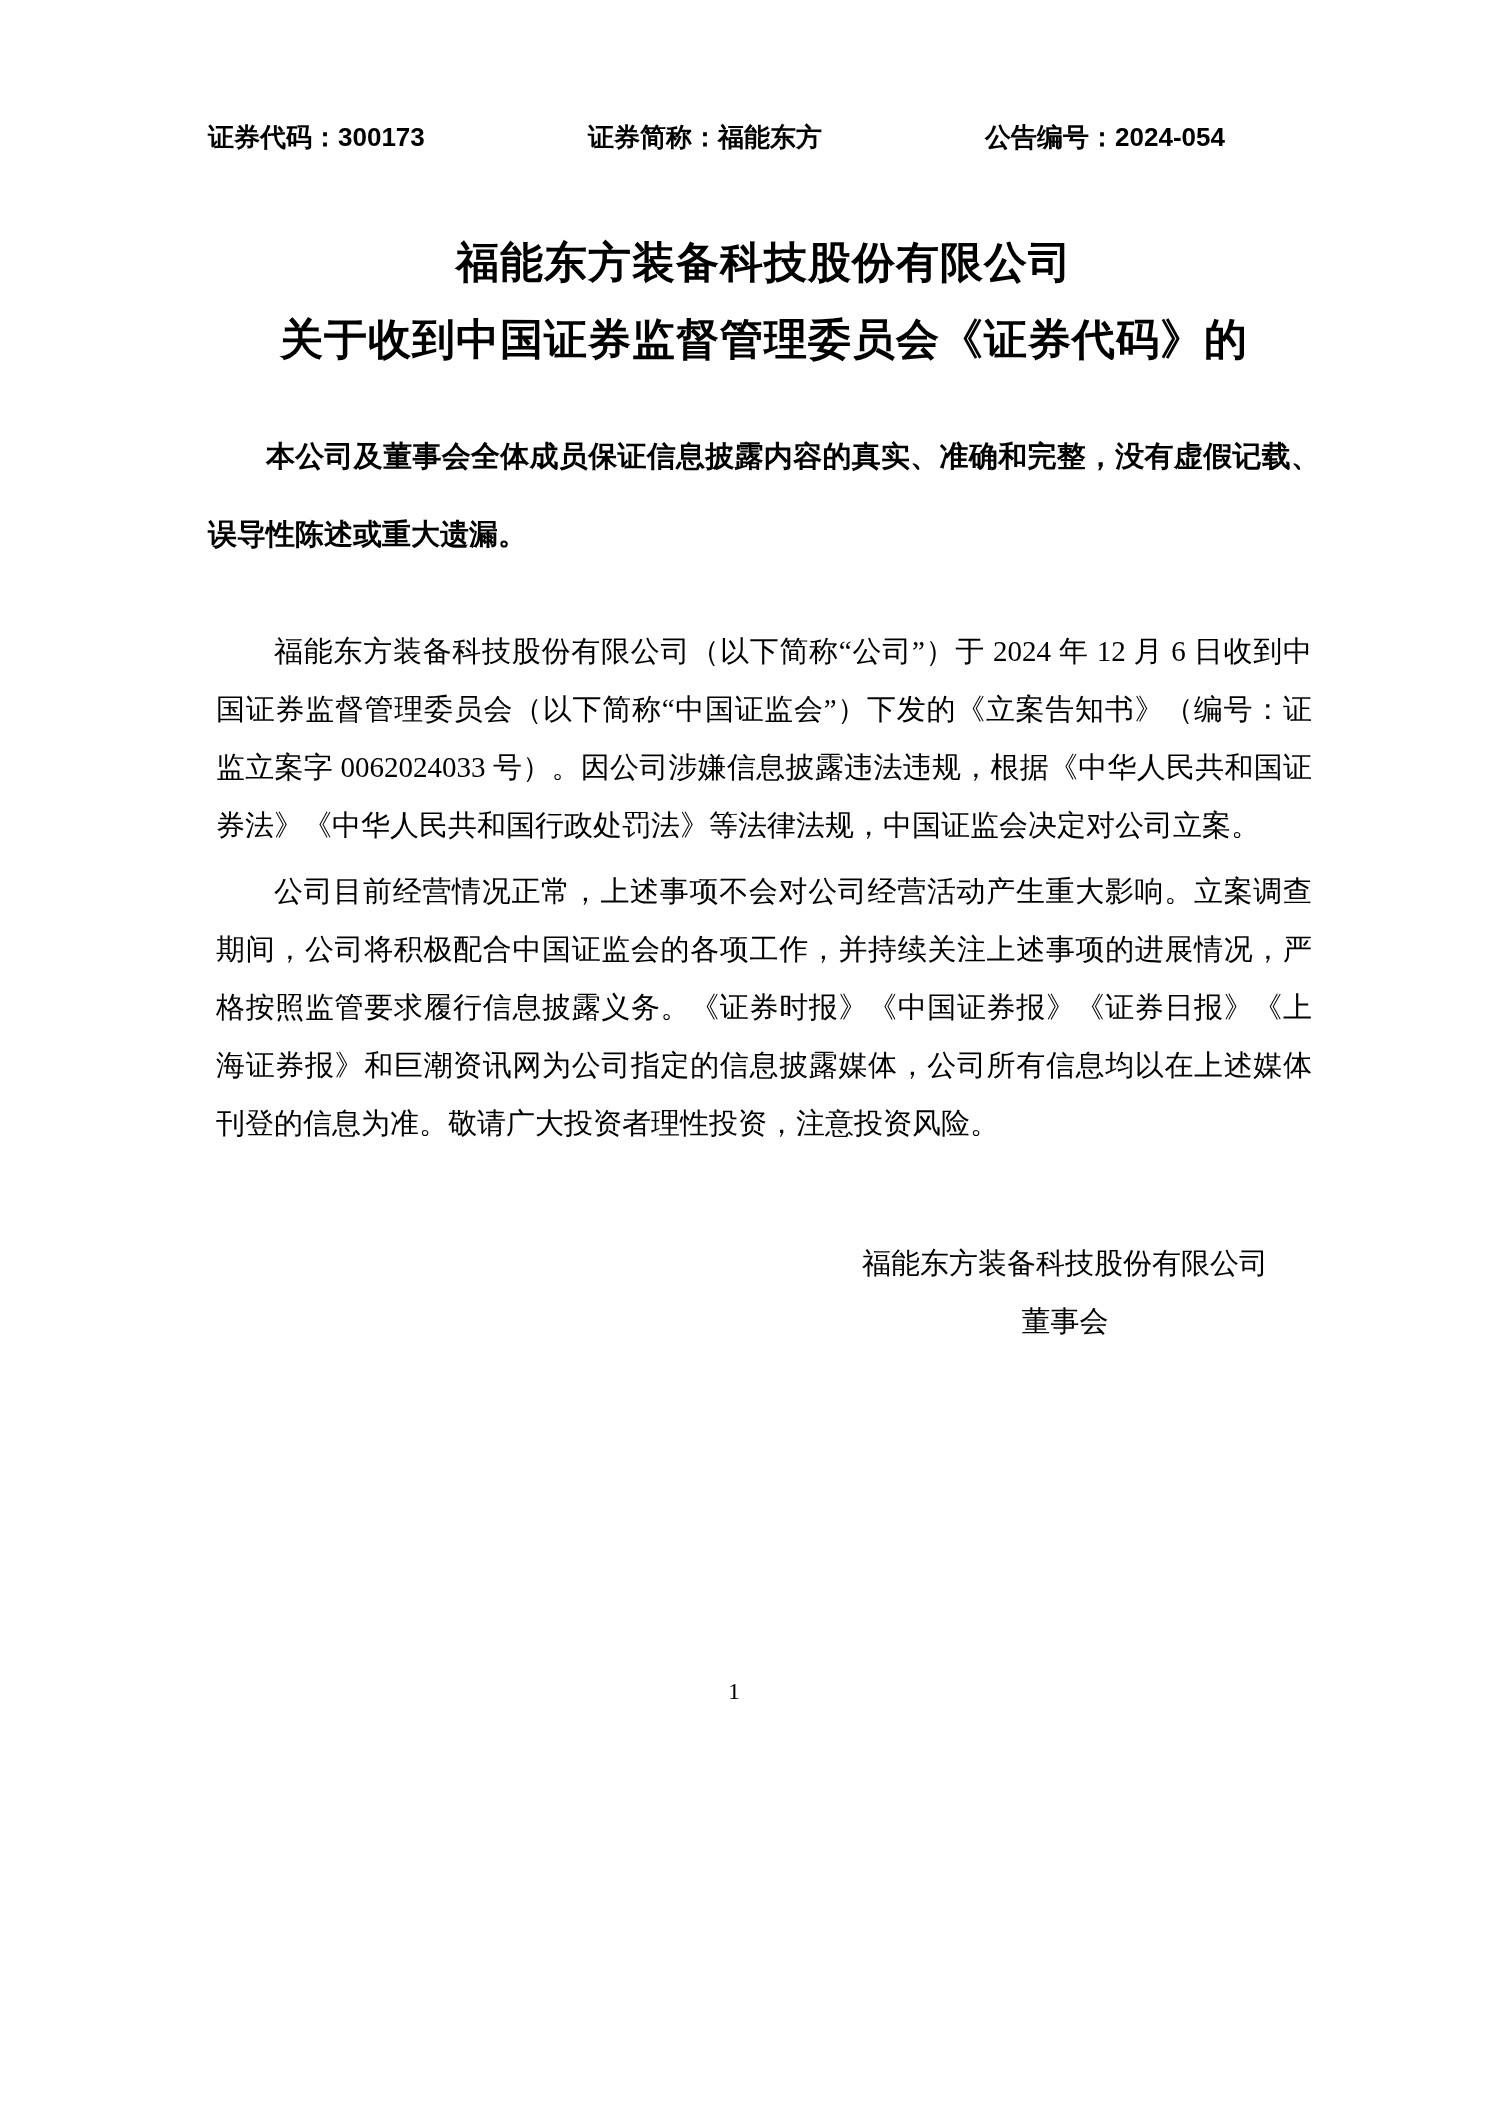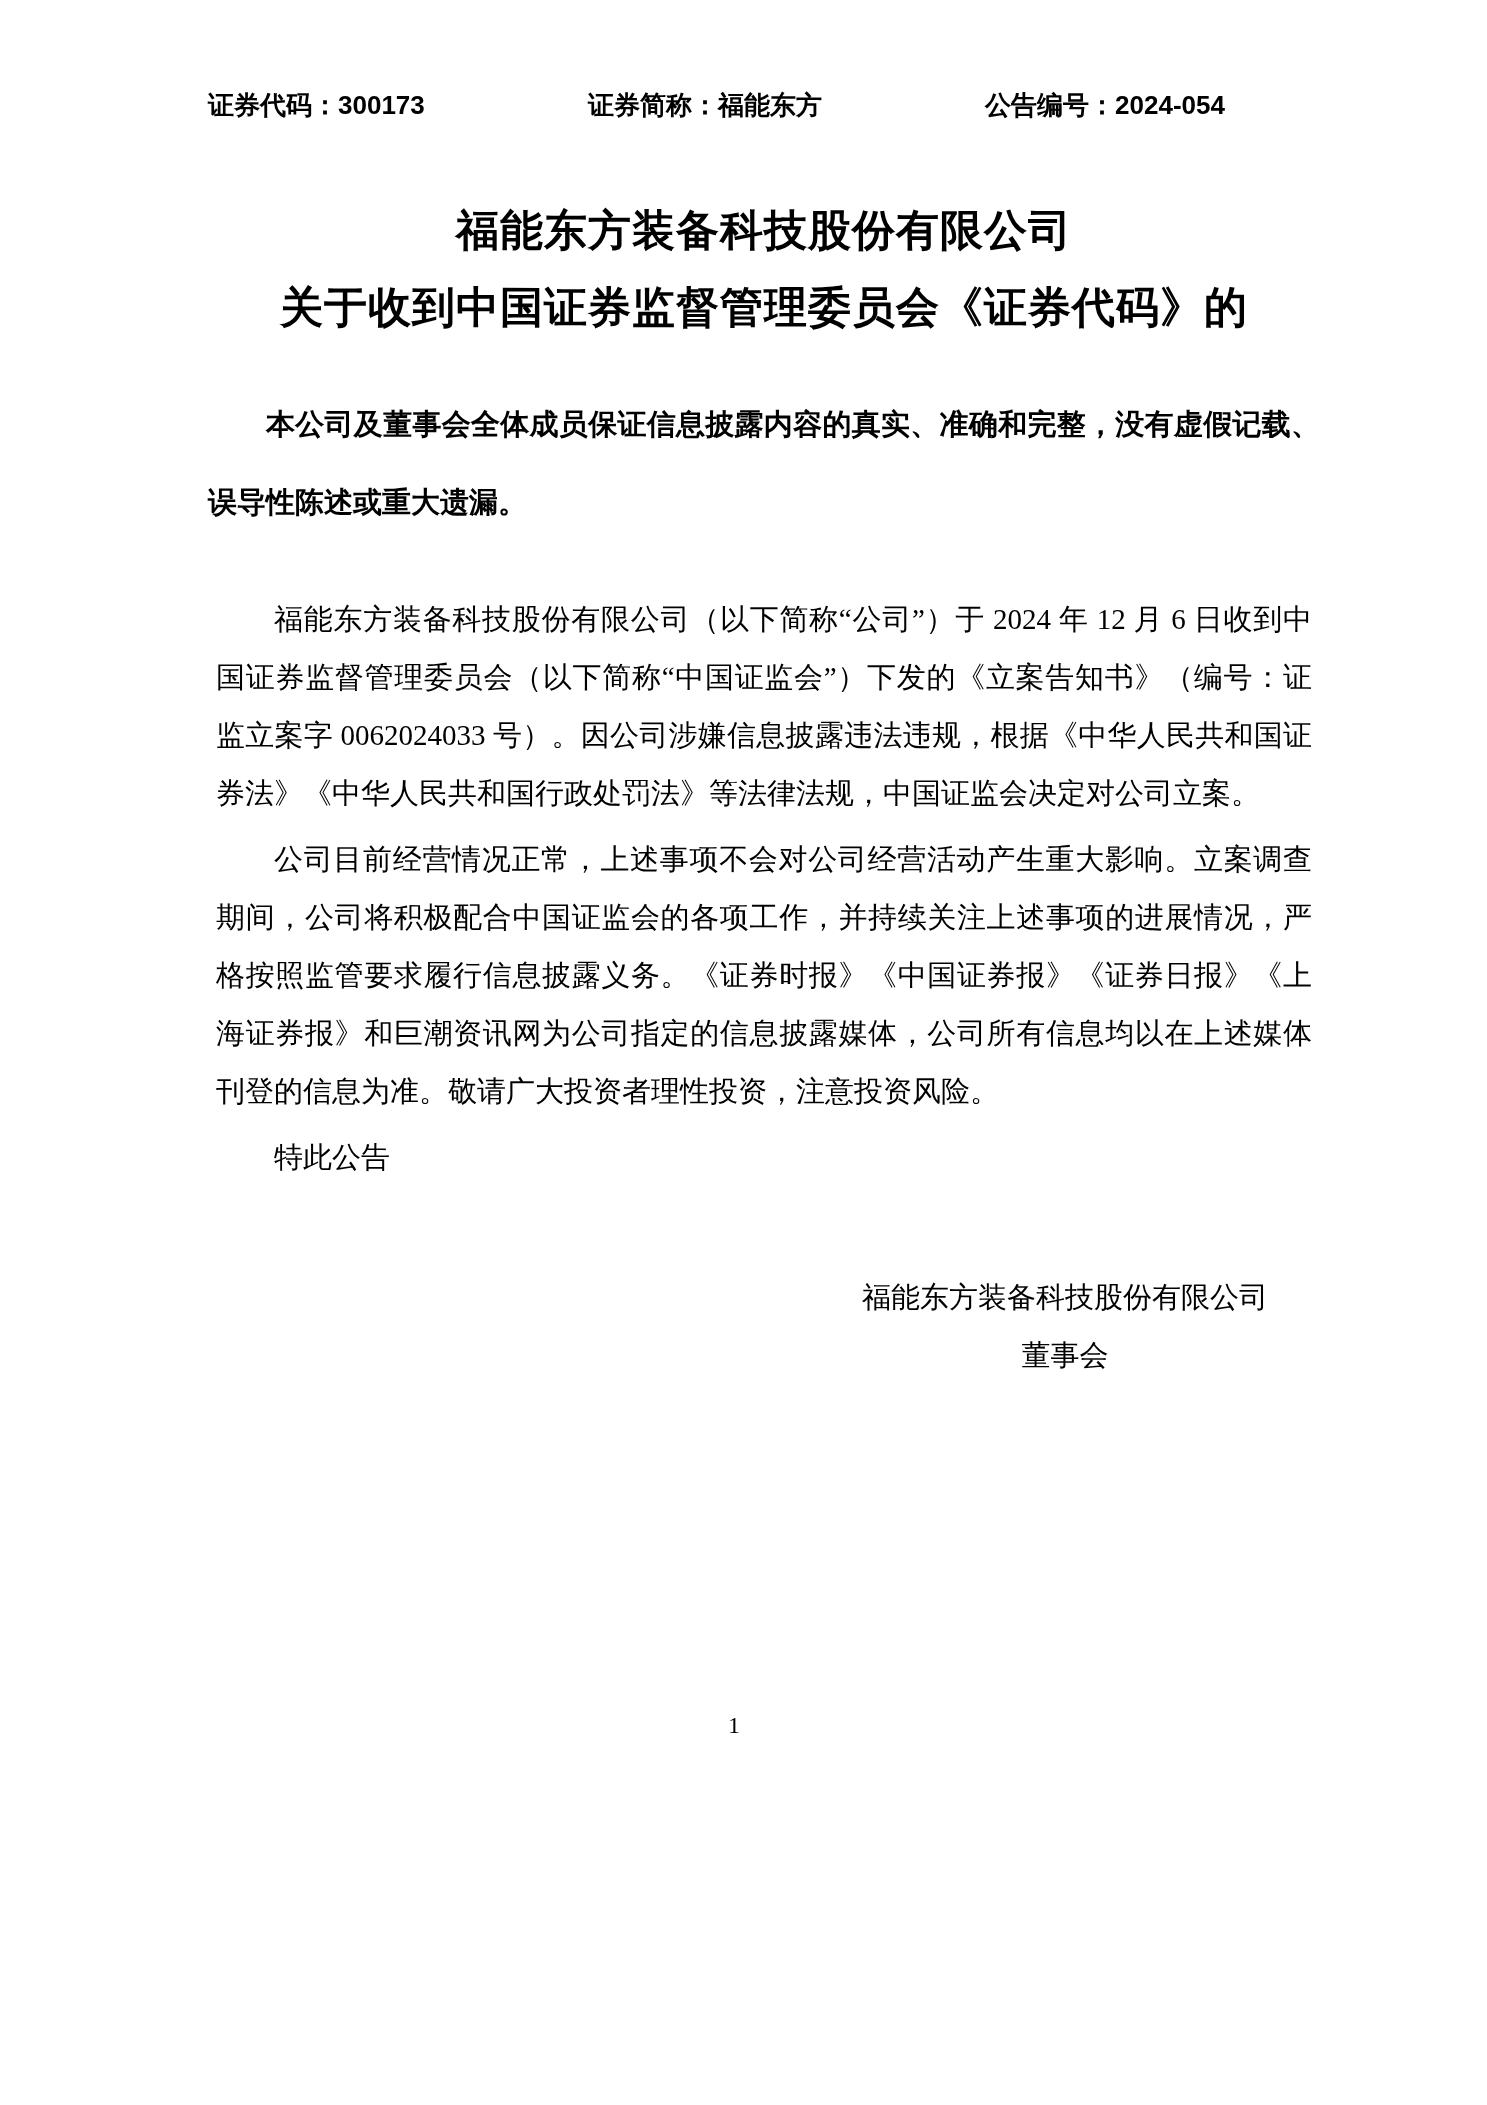--- a/index.html
+++ b/index.html
@@ -11,21 +11,21 @@
   body {
     width: 1487px;
     height: 2105px;
     position: relative;
     font-family: "Liberation Serif", "DejaVu Serif", serif;
   }
   .page {
     box-sizing: border-box;
     width: 1487px;
     height: 2105px;
-    padding: 88px 167px 0 208px;
+    padding: 120px 167px 0 208px;
   }
   .doc-header {
     display: flex;
     justify-content: space-between;
     align-items: baseline;
     margin-right: 95px;
     font-family: "Liberation Sans", "DejaVu Sans", sans-serif;
     font-weight: bold;
     font-size: 26px;
     line-height: 34px;
@@ -89,21 +89,20 @@
     <div>福能东方装备科技股份有限公司</div>
     <div>关于收到中国证券监督管理委员会《证券代码》的</div>
   </h1>
 
   <p class="declaration">本公司及董事会全体成员保证信息披露内容的真实、准确和完整，没有虚假记载、误导性陈述或重大遗漏。</p>
 
   <p class="body-para first">福能东方装备科技股份有限公司（以下简称“公司”）于 2024 年 12 月 6 日收到中国证券监督管理委员会（以下简称“中国证监会”）下发的《立案告知书》（编号：证监立案字 0062024033 号）。因公司涉嫌信息披露违法违规，根据《中华人民共和国证券法》《中华人民共和国行政处罚法》等法律法规，中国证监会决定对公司立案。</p>
 
   <p class="body-para">公司目前经营情况正常，上述事项不会对公司经营活动产生重大影响。立案调查期间，公司将积极配合中国证监会的各项工作，并持续关注上述事项的进展情况，严格按照监管要求履行信息披露义务。《证券时报》《中国证券报》《证券日报》《上海证券报》和巨潮资讯网为公司指定的信息披露媒体，公司所有信息均以在上述媒体刊登的信息为准。敬请广大投资者理性投资，注意投资风险。</p>
 
-  <p class="body-para">特此公告</p>
 
   <div class="signature">
     <div>福能东方装备科技股份有限公司</div>
     <div>董事会</div>
   </div>
 
   <div class="page-number">1</div>
 
 </div>
 

